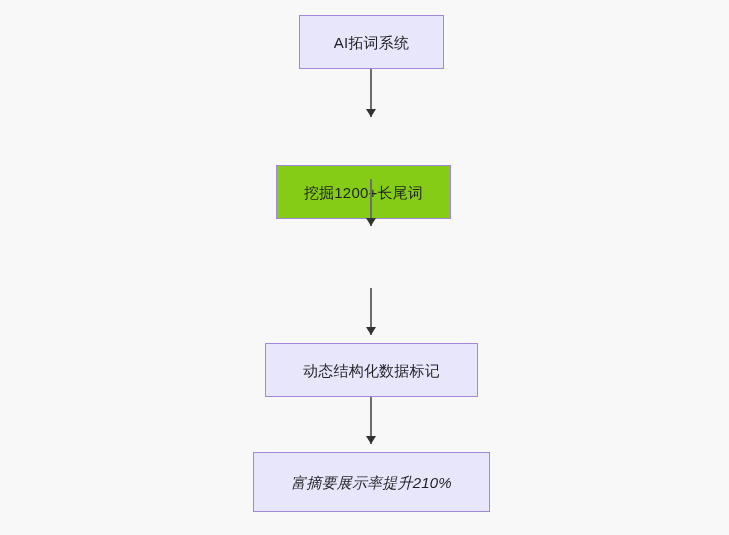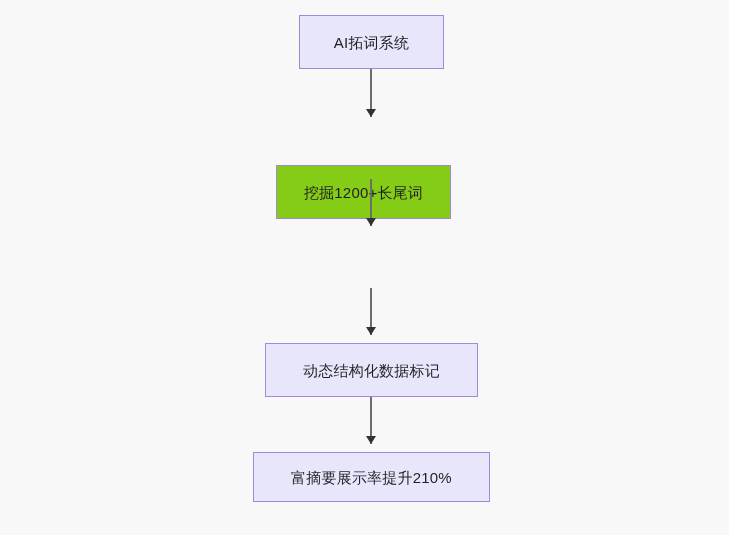--- a/index.html
+++ b/index.html
@@ -71,17 +71,17 @@
   <div class="edge" style="left: 370px; top: 288px; height: 47px; background: rgb(109, 109, 109);"></div>
   <div class="arrowhead" style="left: 366px; top: 327px; border-top-color: rgb(51, 51, 51);"></div>
 
   <div class="node" style="left: 265px; top: 343px; width: 213px; height: 54px; background: rgb(232, 230, 251); border-color: rgb(161, 136, 217); color: rgb(31, 32, 35);">
     <span>动态结构化数据标记</span>
   </div>
 
   <div class="edge" style="left: 370px; top: 397px; height: 47px; background: rgb(109, 109, 109);"></div>
   <div class="arrowhead" style="left: 366px; top: 436px; border-top-color: rgb(51, 51, 51);"></div>
 
-  <div class="node" style="left: 253px; top: 452px; width: 237px; height: 50px; background: rgb(232, 230, 251); border-color: rgb(161, 136, 217); color: rgb(31, 32, 35);">
+  <div class="node" style="left: 253px; top: 452px; width: 237px; height: 60px; background: rgb(232, 230, 251); border-color: rgb(161, 136, 217); color: rgb(31, 32, 35); font-style: italic;">
     <span>富摘要展示率提升210%</span>
   </div>
 
 </div>
 
 </body></html>

